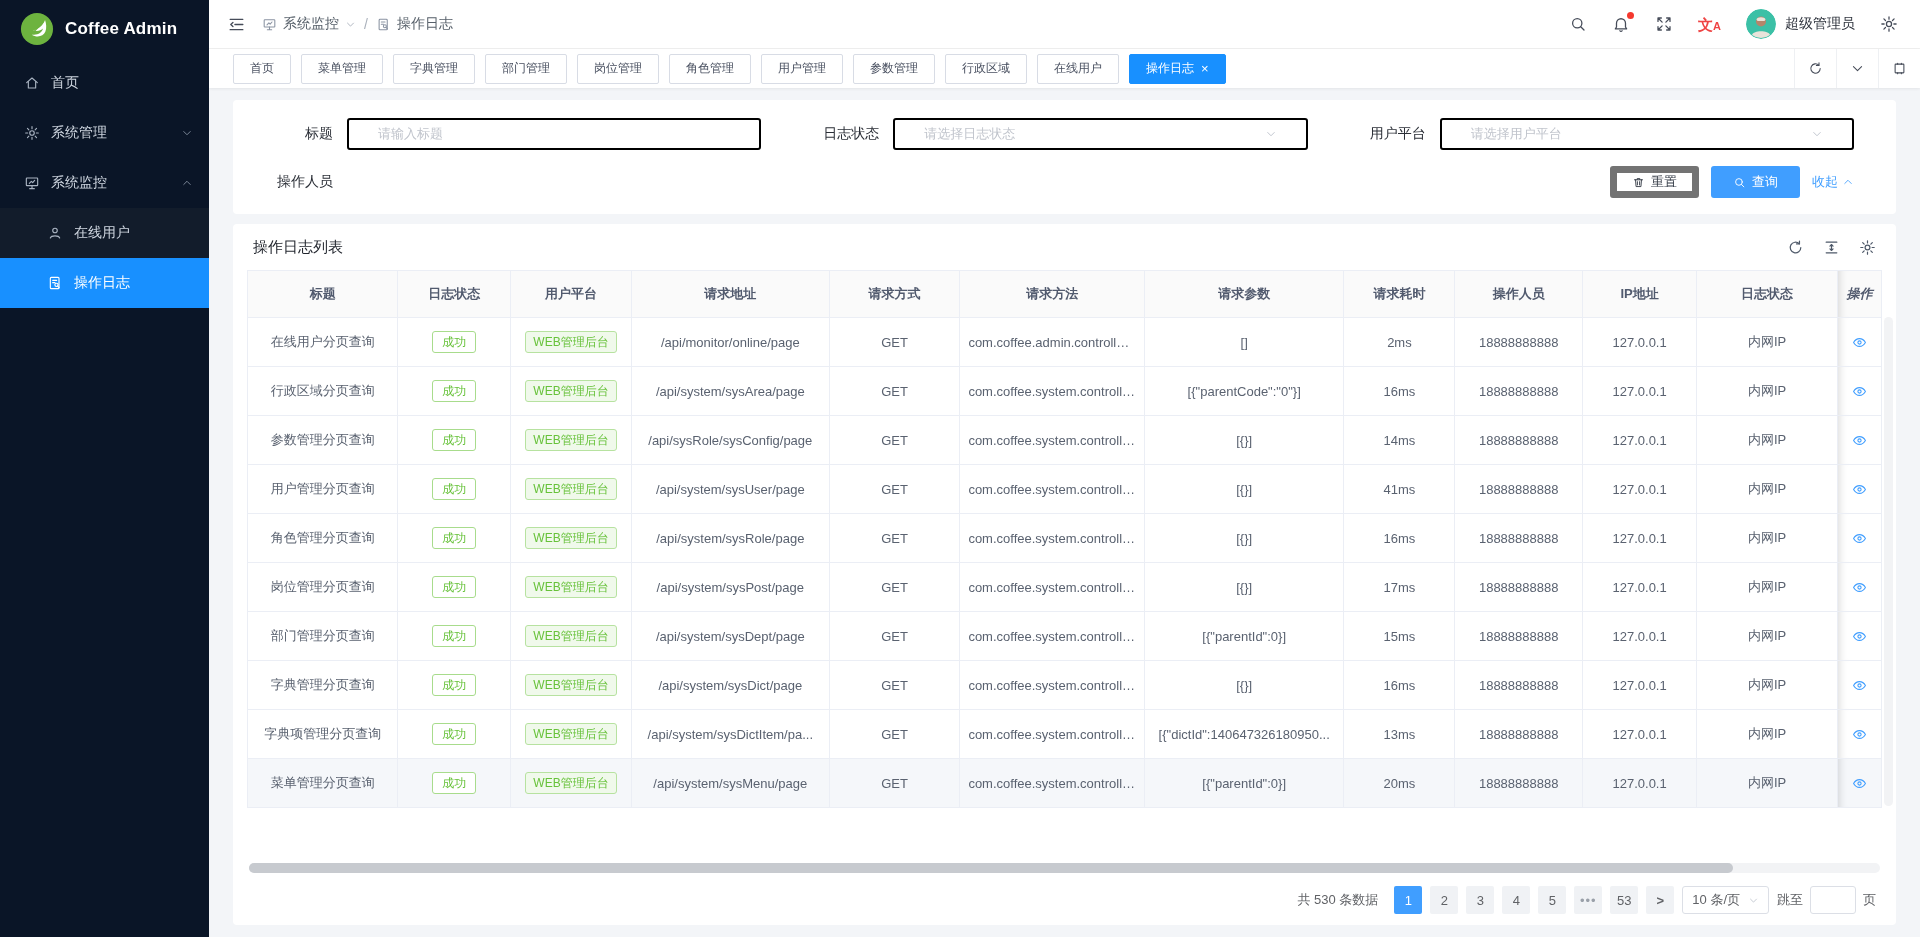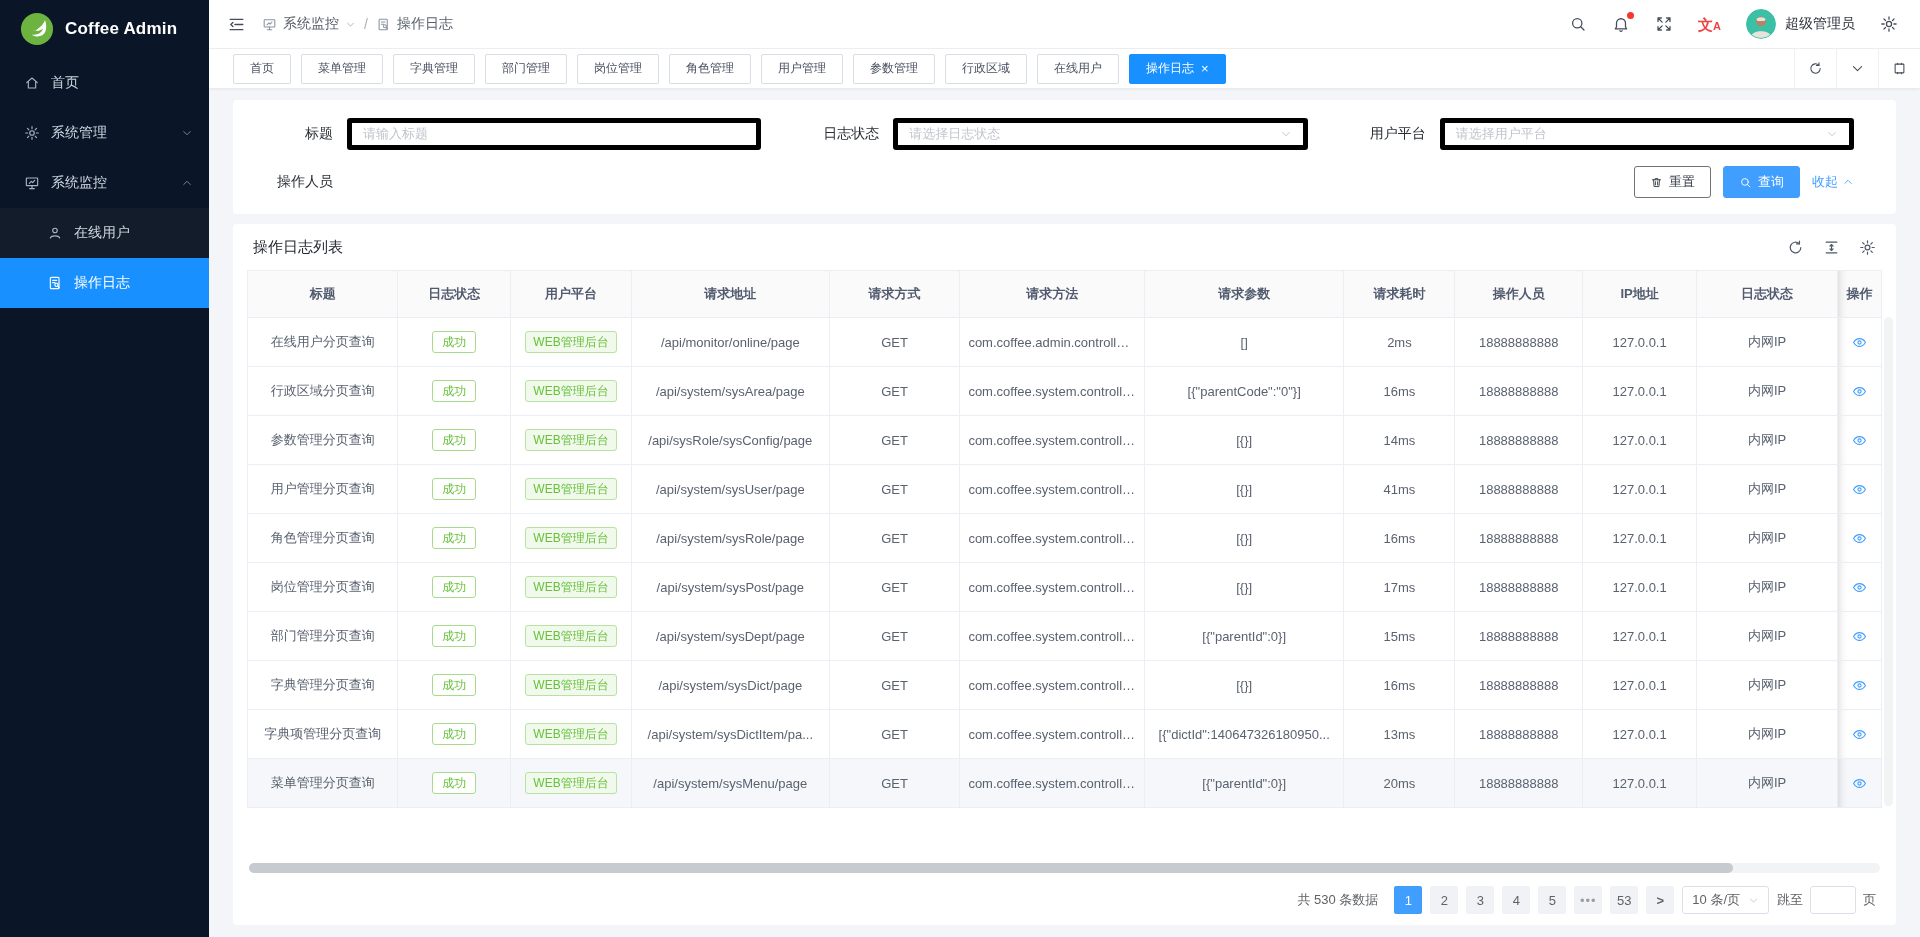--- a/index.html
+++ b/index.html
@@ -56,46 +56,46 @@
   .tab-ctrl { width:42px; height:100%; border-left:1px solid #eef0f3; display:flex; align-items:center; justify-content:center; color:#57606a; cursor:pointer; }
   .tab-ctrl .hicon { width:15px; height:15px; }
 
   
   .content { flex:1; min-height:0; padding:12px 24px 12px; display:flex; flex-direction:column; }
 
   .search-card { background:#fff; border-radius:4px; padding:18px 18px 16px 6px; margin-bottom:10px; }
   .form-grid { display:grid; grid-template-columns:1fr 1fr 1fr; row-gap:16px; }
   .form-item { display:flex; align-items:center; }
   .form-label { width:108px; flex-shrink:0; text-align:right; padding-right:14px; font-size:14px; color:#2a2e36; }
-  .form-control { flex:1; height:32px; border:5px solid #000000; border-radius:3px; background:#fff; display:flex; align-items:center; padding:0 11px; margin-right:24px; cursor:text; }
+  .form-control { flex:1; height:32px; border:2px solid #000000; border-radius:3px; background:#fff; display:flex; align-items:center; padding:0 29px; margin-right:24px; cursor:text; }
   .form-control .ph { flex:1; font-size:13px; color:#c0c4cc; white-space:nowrap; overflow:hidden; }
   .form-control .sel-chev { width:12px; height:12px; color:#b6bcc6; }
   .form-control .sel-chev svg { width:100%; height:100%; display:block; }
   .form-actions { grid-column:3; display:flex; align-items:center; justify-content:flex-end; gap:12px; padding-right:24px; }
-  .btn { height:32px; display:inline-flex; align-items:center; gap:6px; padding:0 15px; border-radius:3px; font-size:13px; border:1px solid #737373; background:#fff; color:#333a45; cursor:pointer; }
+  .btn { height:32px; display:inline-flex; align-items:center; gap:6px; padding:0 15px; border-radius:3px; font-size:13px; border:7px solid #737373; background:#fff; color:#333a45; cursor:pointer; }
   .btn .bicon { width:13px; height:13px; }
   .btn .bicon svg { width:100%; height:100%; display:block; }
   .btn.primary { background:#409eff; border-color:#409eff; color:#fff; }
   .link-collapse { display:inline-flex; align-items:center; gap:4px; color:#409eff; font-size:13px; cursor:pointer; }
   .link-collapse .bicon { width:12px; height:12px; }
   .link-collapse .bicon svg { width:100%; height:100%; display:block; }
 
   
   .table-card { flex:1; min-height:0; background:#fff; border-radius:4px; padding:0 14px; display:flex; flex-direction:column; position:relative; }
   .card-head { height:46px; flex-shrink:0; display:flex; align-items:center; padding:0 6px;justify-content:flex-end; }
   .card-title { font-size:15px; color:#23272f; }
   .card-tools { margin-left:auto; display:flex; align-items:center; gap:19px; color:#4e5969; }
   .tool { width:17px; height:17px; cursor:pointer; }
   .tool svg { width:100%; height:100%; display:block; }
 
   table { width:100%; border-collapse:collapse; table-layout:fixed; }
   th { height:47px; background:#fafafa; font-size:13px; font-weight:bold; color:#515a6e; border:1px solid #ebeef5; padding:0 6px; }
   td { height:49px; font-size:13px; color:#5a6270; text-align:center; border:1px solid #ebeef5; padding:0 8px; white-space:nowrap; overflow:hidden; text-overflow:ellipsis; }
   tr.hl td { background:#f5f7fa; }
-  th.col-op, td.col-op { box-shadow:inset 9px 0 8px -8px rgba(0,0,0,.16); }
+  th.col-op, td.col-op { box-shadow:inset 9px 0 8px -8px rgba(0,0,0,.16);font-style:italic; }
   .tag { display:inline-block; font-size:12px; line-height:1; padding:4px 9px; border-radius:3px; color:#67c23a; border:1px solid #a8dc8c; background:#fff; }
   .tag.platform { background:#f0f9eb; border-color:#b7e2a0; padding:4px 7px; }
   .eye-btn { width:17px; height:15px; color:#409eff; display:inline-block; vertical-align:middle; cursor:pointer; }
   .eye-btn svg { width:100%; height:100%; display:block; }
 
   .vtrack { position:absolute; top:93px; right:3px; width:9px; height:489px; background:#f2f3f5; border-radius:5px; }
 
   .spacer { flex:1; }
   .hscroll { height:10px; flex-shrink:0; position:relative; background:#f2f3f5; border-radius:5px; margin:0 2px 8px; cursor:pointer; }
   .hthumb { position:absolute; left:0; top:0; height:10px; width:91%; background:#c7cacf; border-radius:5px; }

